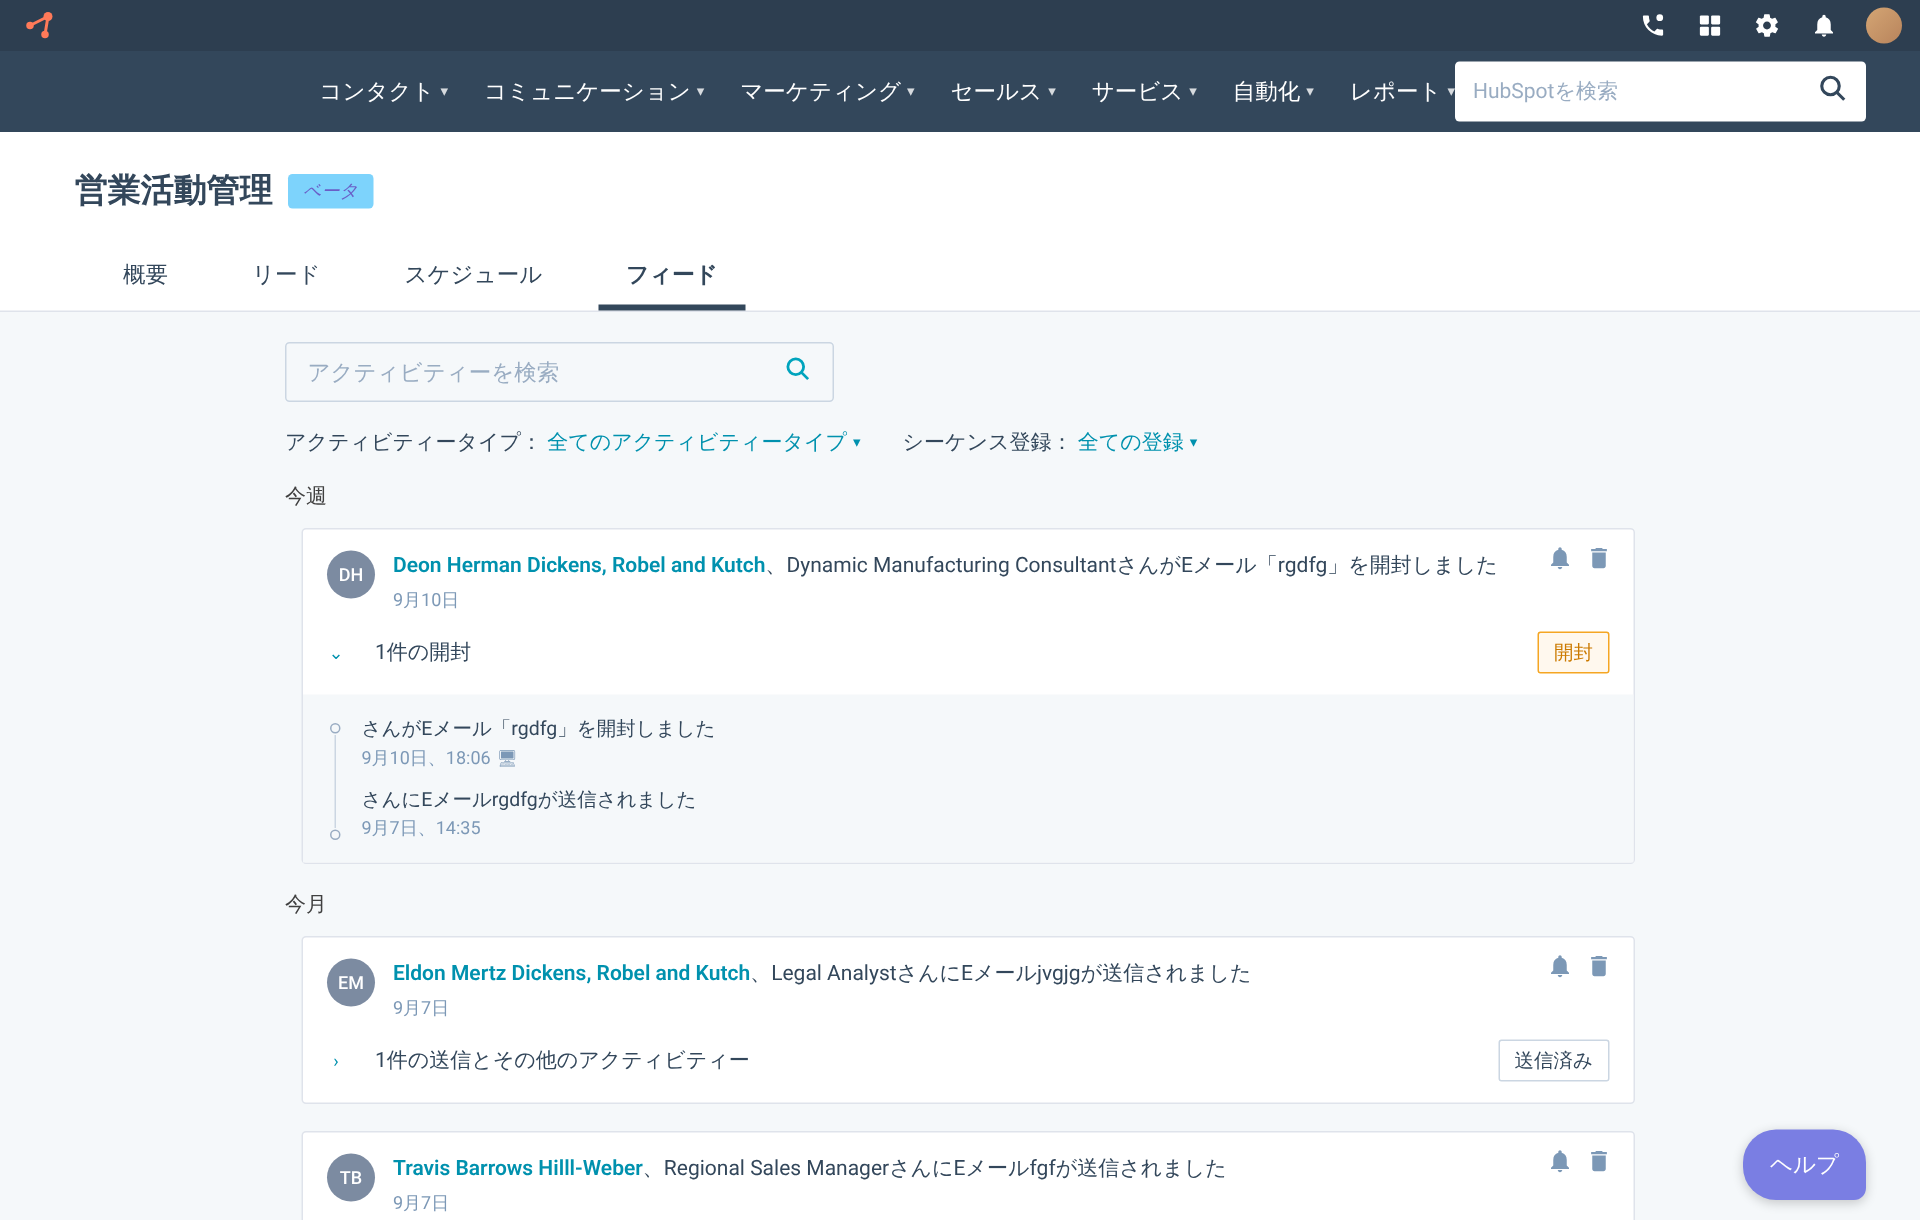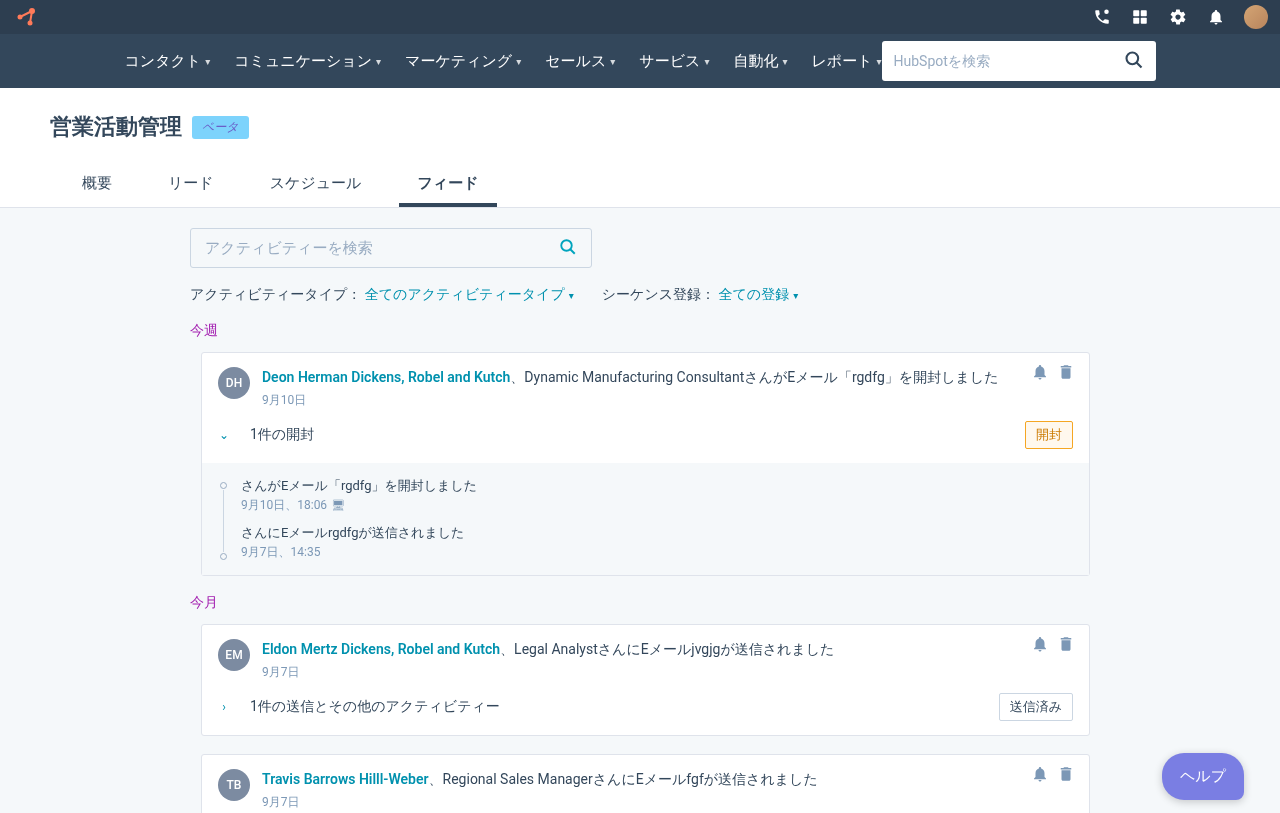--- a/index.html
+++ b/index.html
@@ -3,46 +3,46 @@
 <meta charset="utf-8">
 <style>
 * { margin:0; padding:0; box-sizing:border-box; font-family:-apple-system,BlinkMacSystemFont,"Segoe UI",Roboto,sans-serif; }
 body { background:#f5f8fa; color:#33475b; font-size:14px; }
 .topbar { background:#2d3e50; height:34px; display:flex; align-items:center; justify-content:space-between; padding:0 12px; }
 .logo { width:28px; height:28px; display:flex; align-items:center; justify-content:center; }
 .logo svg { width:24px; height:24px; }
 .topbar-right { display:flex; align-items:center; gap:18px; }
 .topbar-icon { color:#fff; cursor:pointer; display:flex; align-items:center; justify-content:center; width:20px; height:20px; }
 .avatar-img { width:24px; height:24px; border-radius:50%; background:linear-gradient(135deg,#d4a574,#b8845c); cursor:pointer; }
-.navbar { background:#33475b; height:54px; display:flex; align-items:center; justify-content:center; padding:0 36px; }
+.navbar { background:#33475b; height:54px; display:flex; align-items:center; justify-content:flex-end; padding:0 36px; }
 .nav-menu { display:flex; gap:24px; }
 .nav-item { color:#fff; font-size:15px; cursor:pointer; display:flex; align-items:center; gap:4px; }
 .nav-item .chev { font-size:10px; opacity:.8; }
 .search-box { background:#fff; width:274px; height:40px; border-radius:3px; display:flex; align-items:center; padding:0 12px; }
 .search-box input { border:none; outline:none; flex:1; font-size:14px; color:#33475b; }
 .search-box input::placeholder { color:#99acc2; }
 .search-box .sicon { color:#33475b; }
 .page-header { background:#fff; padding:24px 50px 0; border-bottom:1px solid #dfe3eb; }
 .page-title-row { display:flex; align-items:center; gap:10px; margin-bottom:20px; }
 .page-title { font-size:22px; font-weight:600; color:#33475b; }
 .beta-badge { background:#7dd3fc; color:#6a5ec7; font-size:12px; padding:3px 10px; border-radius:3px; font-weight:500;font-style:italic; }
 .tabs { display:flex; gap:48px; padding-left:28px; }
 .tab { padding:12px 4px 14px; cursor:pointer; font-size:15px; color:#33475b; position:relative; }
 .tab.active { font-weight:600; }
 .tab.active::after { content:""; position:absolute; bottom:0; left:-14px; right:-14px; height:4px; background:#33475b; }
 .content { max-width:900px; margin:0 auto; padding:20px 0 40px; }
-.activity-search { background:#f5f8fa; border:1px solid #cbd6e2; border-radius:3px; height:40px; width:402px; display:flex; align-items:center; padding:0 14px; margin-bottom:18px; }
+.activity-search { background:#f5f8fa; border:1px solid #cbd6e2; border-radius:3px; height:40px; width:366px; display:flex; align-items:center; padding:0 14px; margin-bottom:18px; }
 .activity-search input { border:none; outline:none; background:transparent; flex:1; font-size:15px; }
 .activity-search input::placeholder { color:#99acc2; }
 .activity-search .sicon { color:#00a4bd; }
 .filters { display:flex; gap:28px; margin-bottom:18px; font-size:14px; }
 .filter-label { color:#33475b; }
 .filter-value { color:#0091ae; cursor:pointer; display:inline-flex; align-items:center; gap:4px; }
 .filter-value .chev { font-size:10px; }
-.section-heading { font-size:14px; color:#a21caf; margin:16px 0 12px; }
+.section-heading { font-size:14px; color:#404040; margin:16px 0 12px; }
 .card { background:#fff; border:1px solid #dfe3eb; border-radius:3px; margin-bottom:18px; padding:14px 16px 0;margin-left:11px; }
 .card-head { display:flex; gap:12px; position:relative; }
 .avatar { width:32px; height:32px; border-radius:50%; display:flex; align-items:center; justify-content:center; font-size:12px; font-weight:500; color:#fff; flex-shrink:0; }
 .avatar.purple { background:#7c8ba1; }
 .avatar.teal { background:#7c8ba1; }
 .card-main { flex:1; }
 .card-text { font-size:14px; line-height:1.5; color:#33475b; }
 .contact-link { color:#0091ae; font-weight:600; cursor:pointer; }
 .card-date { font-size:12px; color:#7c98b6; margin-top:4px; }
 .card-actions { position:absolute; top:-4px; right:-2px; display:flex; gap:8px; }

